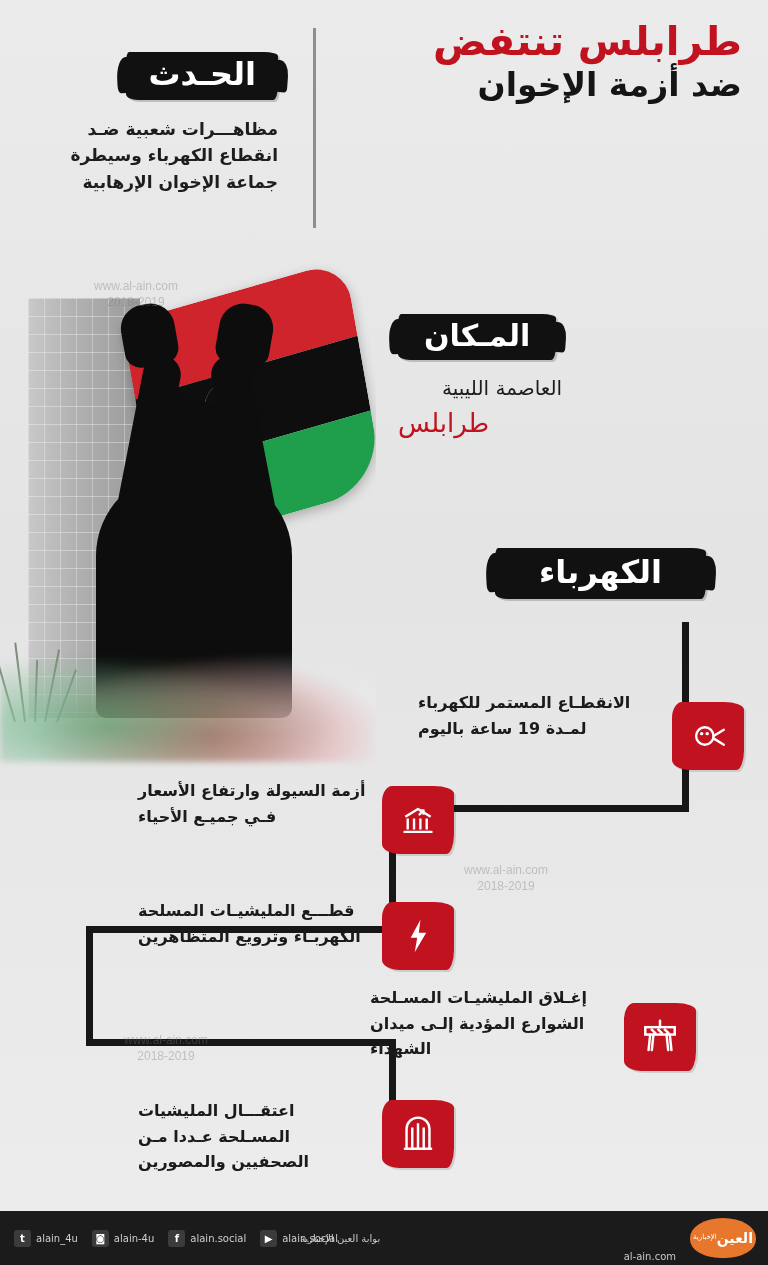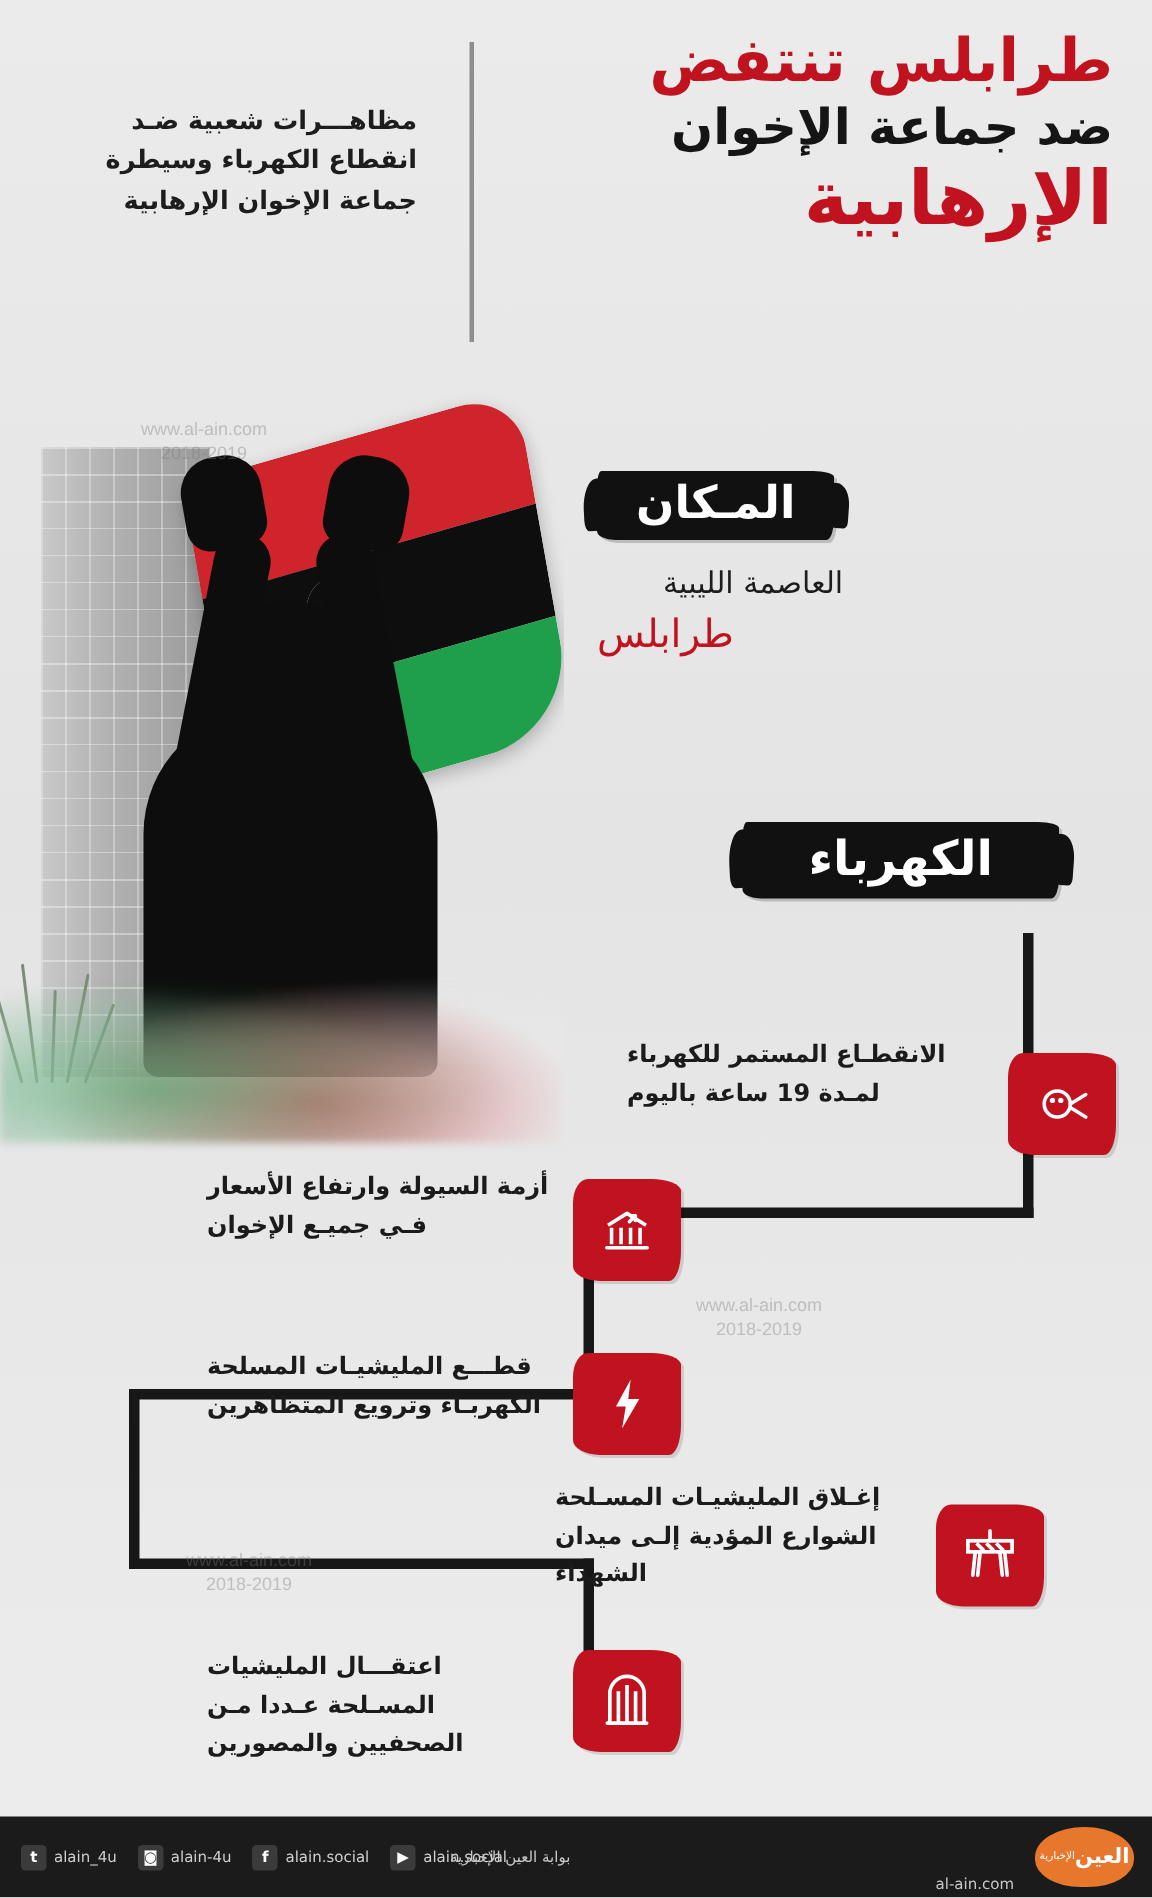--- a/index.html
+++ b/index.html
@@ -345,26 +345,26 @@
   .brand .b2 { font-size: 7px; color: #fff; }
 </style>
 </head>
 <body>
 
 <div id="page">
 
   <div class="header">
     <div class="title-block">
       <div class="title-l1">طرابلس تنتفض</div>
-      <div class="title-l2">ضد جماعة الإخوان</div>
-      <div class="title-l3">الإرهابية</div>
+      <div class="title-l2">ضد أزمة الإخوان</div>
     </div>
     <div class="title-divider"></div>
 
     <div class="event-box">
+      <div class="brush-label">الحـدث</div>
       <div class="event-text">مظاهـــرات شعبية ضـد انقطاع الكهرباء وسيطرة جماعة الإخوان الإرهابية</div>
     </div>
   </div>
 
   <div class="photo">
     <div class="bld bld1">
         <div class="bld-grid"></div>
       </div>
     <div class="bld bld2">
         <div class="bld-grid"></div>
@@ -430,21 +430,21 @@
 
   <div class="reason" style="top:778px; right:400px; width:230px;">
     <div class="icon-badge" style="top:8px; right:-86px;">
       <svg width="38" height="38" viewBox="0 0 48 48" fill="none" stroke="#fff" stroke-width="3">
         <path d="M8 20 L24 10 L40 20" stroke-linejoin="round"></path>
         <path d="M11 22 v14 M19 22 v14 M27 22 v14 M35 22 v14"></path>
         <path d="M7 39 h34" stroke-linecap="round"></path>
         <path d="M26 17 l5-5 M31 12 h-4 M31 12 v4" stroke-linecap="round"></path>
       </svg>
     </div>
-    <div class="r-text" style="text-align:left;">أزمة السيولة وارتفاع الأسعار فـي جميـع الإخوان</div>
+    <div class="r-text" style="text-align:left;">أزمة السيولة وارتفاع الأسعار فـي جميـع الأحياء</div>
   </div>
 
   <div class="reason" style="top:898px; right:400px; width:230px;">
     <div class="icon-badge" style="top:4px; right:-86px;">
       <svg width="34" height="36" viewBox="0 0 32 44" fill="#fff">
         <path d="M19 2 L7 24 h8 L12 42 L26 18 h-9 z"></path>
       </svg>
     </div>
     <div class="r-text" style="text-align:left;">قطـــع المليشيـات المسلحة الكهربـاء وترويع المتظاهرين</div>
   </div>

